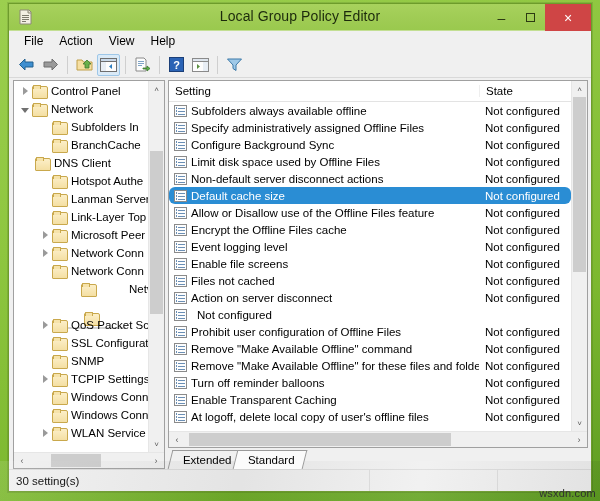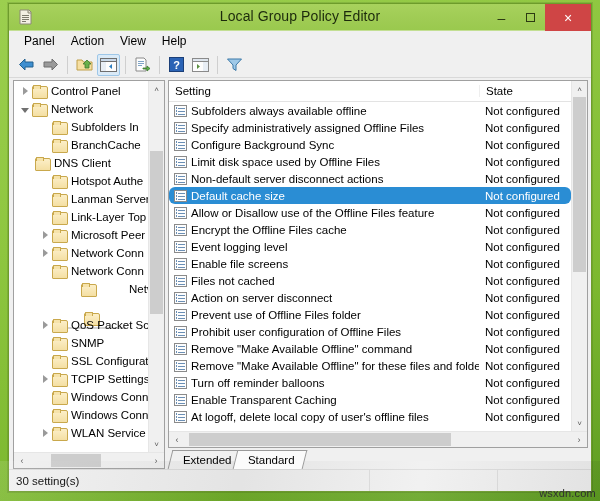--- a/index.html
+++ b/index.html
@@ -394,21 +394,21 @@
     <div class="caption-btns">
       <div class="capbtn min">–</div>
       <div class="capbtn">
           <span class="sq"></span>
         </div>
       <div class="capbtn close">×</div>
     </div>
   </div>
 
   <div class="menubar">
-    <div class="menuitem">Panel</div>
+    <div class="menuitem">File</div>
     <div class="menuitem">Action</div>
     <div class="menuitem">View</div>
     <div class="menuitem">Help</div>
   </div>
 
   <div class="toolbar">
     <div class="tbtn">
       <svg width="17" height="15" viewBox="0 0 17 15">
         <path d="M7 2 L1.5 7.5 L7 13 L7 10 L15 10 L15 5 L7 5 Z" fill="#3f8fd0" stroke="#23618f" stroke-width="1" stroke-linejoin="round"></path>
       </svg>
@@ -549,26 +549,26 @@
             <div class="tnode" style="padding-left: 24px;">
               <span class="arrow">
                 <span class="tri collapsed"></span>
               </span>
               <span class="folder"></span>
               <span class="tlabel">QoS Packet Sc</span>
             </div>
             <div class="tnode" style="padding-left: 24px;">
               <span class="arrow"></span>
               <span class="folder"></span>
+              <span class="tlabel">SSL Configurat</span>
+            </div>
+            <div class="tnode" style="padding-left: 24px;">
+              <span class="arrow"></span>
+              <span class="folder"></span>
               <span class="tlabel">SNMP</span>
-            </div>
-            <div class="tnode" style="padding-left: 24px;">
-              <span class="arrow"></span>
-              <span class="folder"></span>
-              <span class="tlabel">SSL Configurat</span>
             </div>
             <div class="tnode" style="padding-left: 24px;">
               <span class="arrow">
                 <span class="tri collapsed"></span>
               </span>
               <span class="folder"></span>
               <span class="tlabel">TCPIP Settings</span>
             </div>
             <div class="tnode" style="padding-left: 24px;">
               <span class="arrow"></span>
@@ -773,21 +773,20 @@
                 <div class="row">
                   <span class="policy-icon">
                     <span class="pg"></span>
                     <span class="ln" style="top:3px"></span>
                     <span class="dt" style="top:2.5px"></span>
                     <span class="ln" style="top:6px"></span>
                     <span class="dt" style="top:5.5px"></span>
                     <span class="ln" style="top:9px"></span>
                     <span class="dt" style="top:8.5px"></span>
                   </span>
-                  <span class="rname">Prevent use of Offline Files folder</span>
                   <span class="rstate">Not configured</span>
                 </div>
                 <div class="row">
                   <span class="policy-icon">
                     <span class="pg"></span>
                     <span class="ln" style="top:3px"></span>
                     <span class="dt" style="top:2.5px"></span>
                     <span class="ln" style="top:6px"></span>
                     <span class="dt" style="top:5.5px"></span>
                     <span class="ln" style="top:9px"></span>

